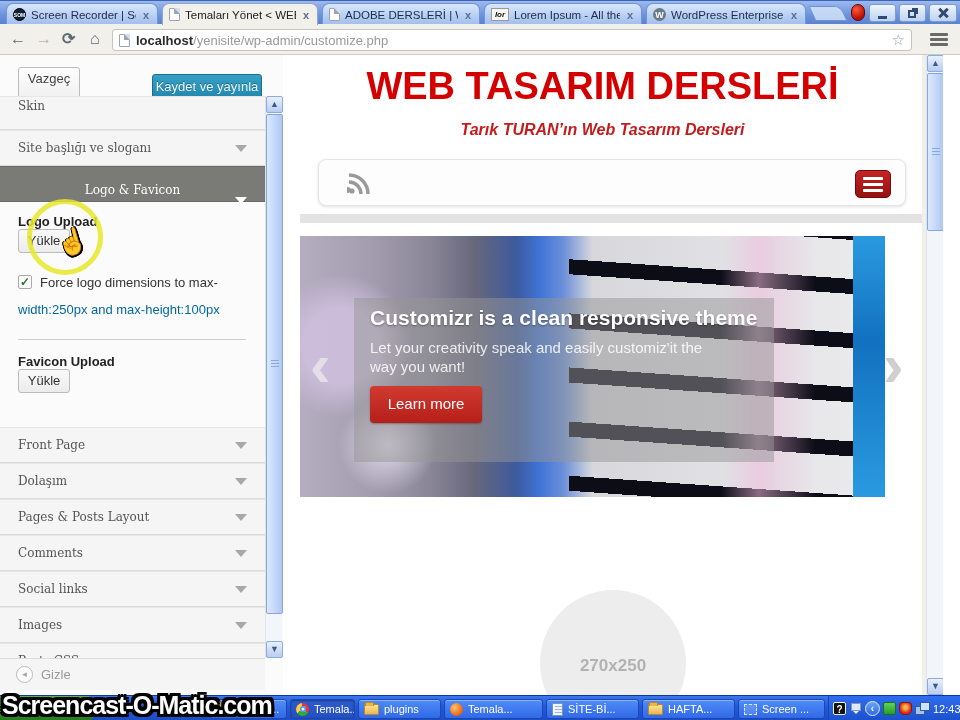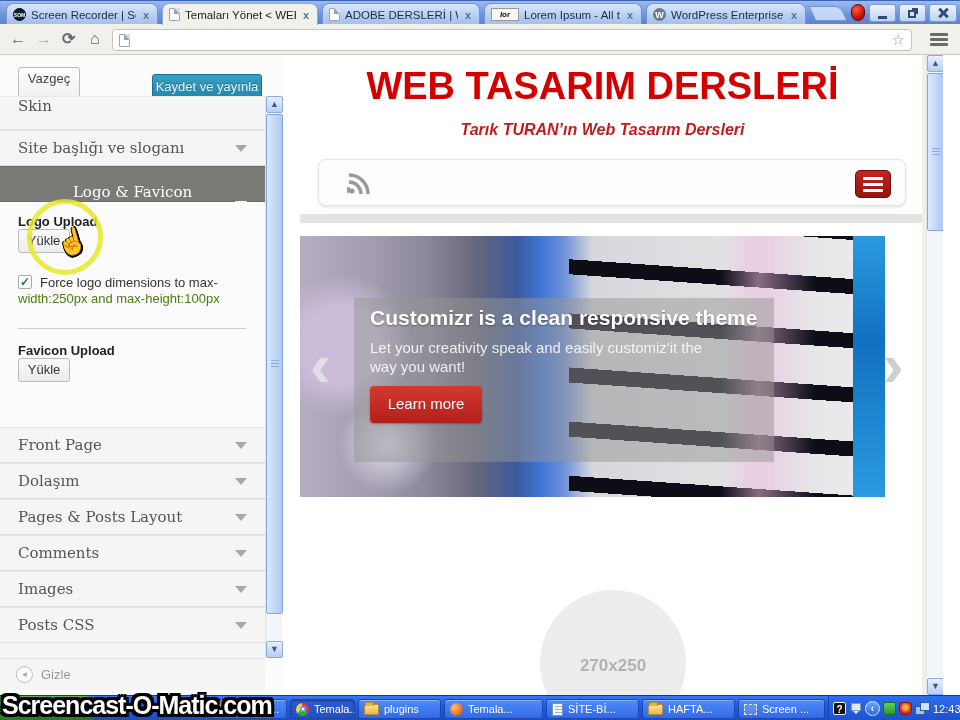--- a/index.html
+++ b/index.html
@@ -13,21 +13,21 @@
   .tab { position:absolute; top:2px; height:22px; border-radius:7px 7px 0 0;
     display:flex; align-items:center; gap:5px; padding:0 6px; font-size:11.5px; color:#1c2c4a;
     background:linear-gradient(rgba(228,240,255,.85),rgba(178,204,242,.8));
     border:1px solid #6f95d2; border-bottom:none; overflow:hidden; white-space:nowrap; }
   .tab.active { background:#f2f0eb; color:#222; border-color:#8fa8cc; z-index:3; }
   .tab .tlabel { overflow:hidden; text-overflow:clip; flex:1; }
   .tab .tclose { color:#5a6f94; font-size:11px; font-weight:bold; padding:0 2px; }
   .favicon-page { width:11px; height:13px; background:#fff; border:1px solid #9aa4b2; border-radius:1px; position:relative; flex:none; }
   .favicon-page::after{ content:""; position:absolute; right:-1px; top:-1px; border:3px solid; border-color:#cfe0f5 #cfe0f5 #9aa4b2 #9aa4b2; }
   .favicon-som { width:13px; height:13px; border-radius:50%; background:#123; border:1px solid #001; color:#fff; font-size:5px; font-weight:bold; display:flex; align-items:center; justify-content:center; flex:none;}
-  .favicon-lor { width:28px; height:13px; background:#f6f6f2; border:1px solid #999; color:#111; font-size:8px; font-style:italic; font-weight:bold; display:flex; align-items:center; justify-content:center; flex:none;}
+  .favicon-lor { width:18px; height:13px; background:#f6f6f2; border:1px solid #999; color:#111; font-size:8px; font-style:italic; font-weight:bold; display:flex; align-items:center; justify-content:center; flex:none;}
   .favicon-wp { width:13px; height:13px; border-radius:50%; background:#6b7a85; color:#fff; font-size:9px; font-weight:bold; display:flex; align-items:center; justify-content:center; flex:none;}
   .newtab-stub { position:absolute; top:5px; left:812px; width:32px; height:15px; border-radius:0 6px 0 0;
     background:rgba(215,230,250,.8); border:1px solid #6f95d2; transform:skewX(25deg); }
   .rec-indicator { position:absolute; left:851px; top:3px; width:14px; height:17px; border-radius:7px;
     background:radial-gradient(circle at 35% 30%, #ff5a3c, #b90f00 70%); border:1px solid #5a0b00; }
   .winbtn { position:absolute; top:3px; height:18px; background:linear-gradient(#eef4fd,#bdd2f2);
     border:1px solid #7d9cc8; border-radius:3px; display:flex; align-items:center; justify-content:center; }
   .wb-min { left:869px; width:27px; } .wb-min i{ width:9px; height:3px; background:#2f4a73; margin-top:8px; }
   .wb-rest { left:899px; width:27px; } .wb-rest i{ width:8px; height:8px; border:2px solid #2f4a73; box-shadow:3px -3px 0 -1px #2f4a73; margin:1px 2px 0 0;}
   .wb-close { left:929px; width:28px; } .wb-close i{ position:relative; width:10px; height:10px;}
@@ -47,33 +47,33 @@
 
   
   .sidebar { position:absolute; left:0; top:55px; width:283px; height:640px; background:#fbfbfb; }
   .cz-head { position:absolute; left:0; top:0; width:283px; height:41px; background:#fbfbfb; }
   .btn-cancel { position:absolute; left:18px; top:12px; width:62px; height:36px; background:linear-gradient(#fdfdfd,#efefef);
     border:1px solid #bbb; border-radius:3px; font-size:13px; color:#444; text-align:center; line-height:22px; }
   .btn-save { position:absolute; left:152px; top:19px; width:110px; height:25px; background:linear-gradient(#37a0c6,#2387ac);
     border:1px solid #1b6e8e; border-radius:3px; font-size:13px; color:#eaf6fb; text-align:center; line-height:23px; text-shadow:0 -1px 0 rgba(0,0,0,.3); }
   .cz-scroll { position:absolute; left:0; top:41px; width:265px; height:562px; overflow:hidden; background:#f5f5f5; }
   .acc-row { position:relative; height:36px; background:#f5f5f5; border-top:1px solid #e6e6e6; border-bottom:1px solid #dcdcdc;
-    font-family:"DejaVu Serif", serif; font-size:15px; color:#555; display:flex; align-items:center; padding:16px 18px;text-align:right; }
+    font-family:"DejaVu Serif", serif; font-size:12px; color:#555; display:flex; align-items:center; padding:16px 18px;text-align:right; }
   .acc-row .chev { margin-left:auto; width:0; height:0; border-left:6px solid transparent; border-right:6px solid transparent; border-top:7px solid #a8a8a8; }
   .acc-row.partial { height:21px; } .acc-row.partial span { transform:translateY(-7px); }
   .acc-row.open { background:#7a7a77; color:#fff; border-color:#6a6a68;flex-direction:column; }
   .acc-row.open .chev { border-top-color:#fff; }
   .panel { position:relative; height:225px; background:#fbfbfb; padding:12px 18px; }
   .ctl-label { font-size:13px; font-weight:bold; color:#222; }
   .btn-upload { display:inline-block; width:52px; height:24px; background:linear-gradient(#f9f9f9,#ececec);
     border:1px solid #bbb; border-radius:3px; font-size:13px; color:#333; text-align:center; line-height:22px; }
   .chk-line { display:flex; align-items:flex-start; gap:8px; margin-top:22px; font-size:13px; color:#333; line-height:16px; }
   .checkbox { width:14px; height:14px; background:#fff; border:1px solid #aaa; border-radius:2px; color:#1c7a2e;
     font-size:12px; font-weight:bold; line-height:12px; text-align:center; flex:none; }
-  .chk-line2 { font-size:13px; color:#4d7c0f; }
+  .chk-line2 { margin-top:11px; font-size:13px; color:#0369a1; }
   .divider { margin-top:22px; border-top:1px solid #ccc; width:228px; }
   .cz-foot { position:absolute; left:0; top:603px; width:265px; height:32px; background:#f5f5f5; border-top:1px solid #ddd;
     display:flex; align-items:center; gap:8px; padding:0 16px; color:#999; font-size:13px; }
   .gizle-circ { width:17px; height:17px; border-radius:50%; border:1px solid #bbb; color:#aaa; font-size:8px;
     display:flex; align-items:center; justify-content:center; background:#fdfdfd; }
   .hl-ring { position:absolute; left:27px; top:144px; width:76px; height:76px; border-radius:50%;
     border:5px solid rgba(230,230,40,.85); z-index:5; }
   .hand-cursor { position:absolute; left:57px; top:173px; font-size:25px; color:#fff; z-index:6;
     text-shadow:-1px -1px 0 #000,1px -1px 0 #000,-1px 1px 0 #000,1px 1px 0 #000; transform:rotate(-15deg); }
 
@@ -207,20 +207,21 @@
       </div>
   </div>
 
   <div class="toolbar"></div>
   <div class="navico" style="left:10px;">←</div>
   <div class="navico dim" style="left:36px;">→</div>
   <div class="navico" style="left:62px;">⟳</div>
   <div class="navico" style="left:90px;">⌂</div>
   <div class="omnibox">
     <span class="favicon-page"></span>
+    <span class="url"><b>localhost</b><span>/yenisite/wp-admin/customize.php</span></span>
     <span class="star">☆</span>
   </div>
   <div class="menu-btn">
       <i></i>
       <i></i>
       <i></i>
     </div>
 
   <div class="sidebar">
     <div class="cz-head">
@@ -258,20 +259,24 @@
       <div class="acc-row">
         <span>Dolaşım</span>
         <span class="chev"></span>
       </div>
       <div class="acc-row">
         <span>Pages &amp; Posts Layout</span>
         <span class="chev"></span>
       </div>
       <div class="acc-row">
         <span>Comments</span>
+        <span class="chev"></span>
+      </div>
+      <div class="acc-row">
+        <span>Social links</span>
         <span class="chev"></span>
       </div>
       <div class="acc-row">
         <span>Images</span>
         <span class="chev"></span>
       </div>
       <div class="acc-row">
         <span>Posts CSS</span>
         <span class="chev"></span>
       </div>

